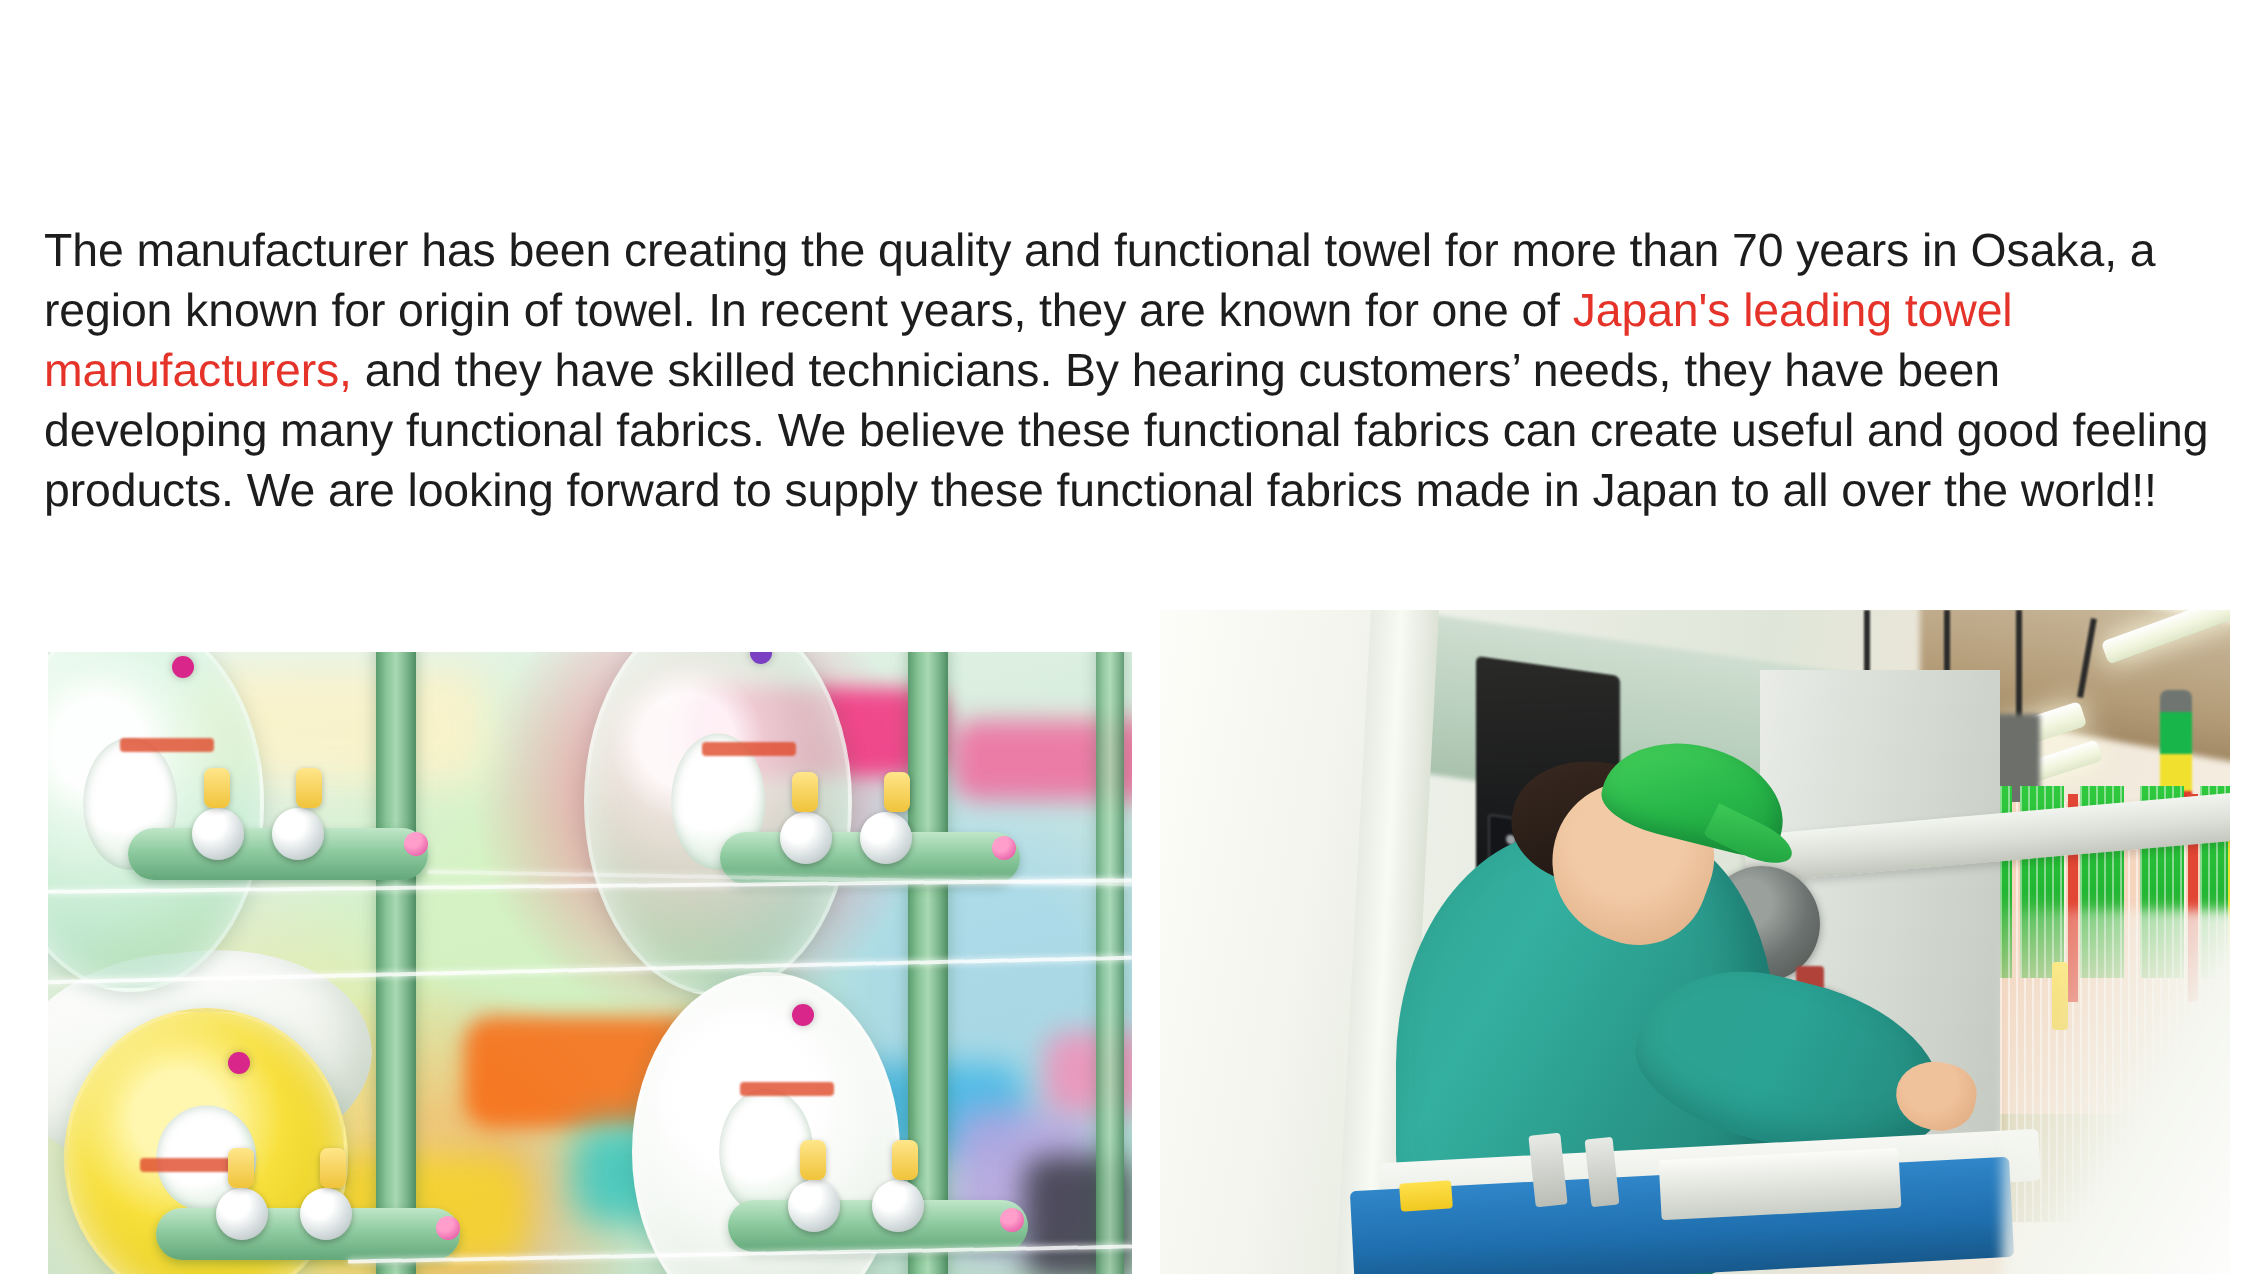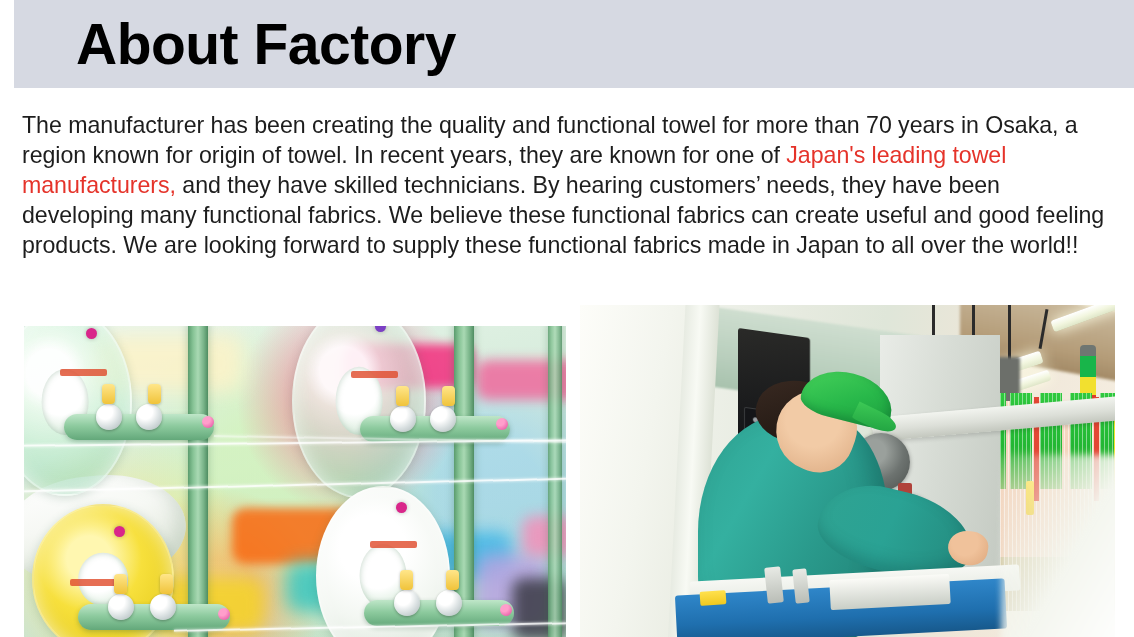--- a/index.html
+++ b/index.html
@@ -383,23 +383,20 @@
     position: absolute;
     background: linear-gradient(180deg, #e8eae5, #b9bdb6);
     border-radius: 2px;
   }
 </style>
 </head>
 <body>
 
 <div class="page">
 
-  <div class="header-band">
-    <div class="page-title">About Factory</div>
-  </div>
 
   <div class="body-copy"><span>The manufacturer has been creating the quality and functional towel for more than 70 years in Osaka, a region known for origin of towel. In recent years, they are known for one of </span><span class="hl-red">Japan's leading towel manufacturers,</span><span> and they have skilled technicians. By hearing customers’ needs, they have been developing many functional fabrics. We believe these functional fabrics can create useful and good feeling products. We are looking forward to supply these functional fabrics made in Japan to all over the world!!</span></div>
 
   <div class="photo-row">
 
     <div class="photo photo-left">
       <div class="bg-left"></div>
 
       <div class="blob" style="left:320px; top:18px; width:130px; height:44px; background:#f3307f; border-radius:12px; filter:blur(5px);"></div>
       <div class="blob" style="left:452px; top:34px; width:110px; height:40px; background:#f06a9c; border-radius:12px; filter:blur(6px);"></div>

